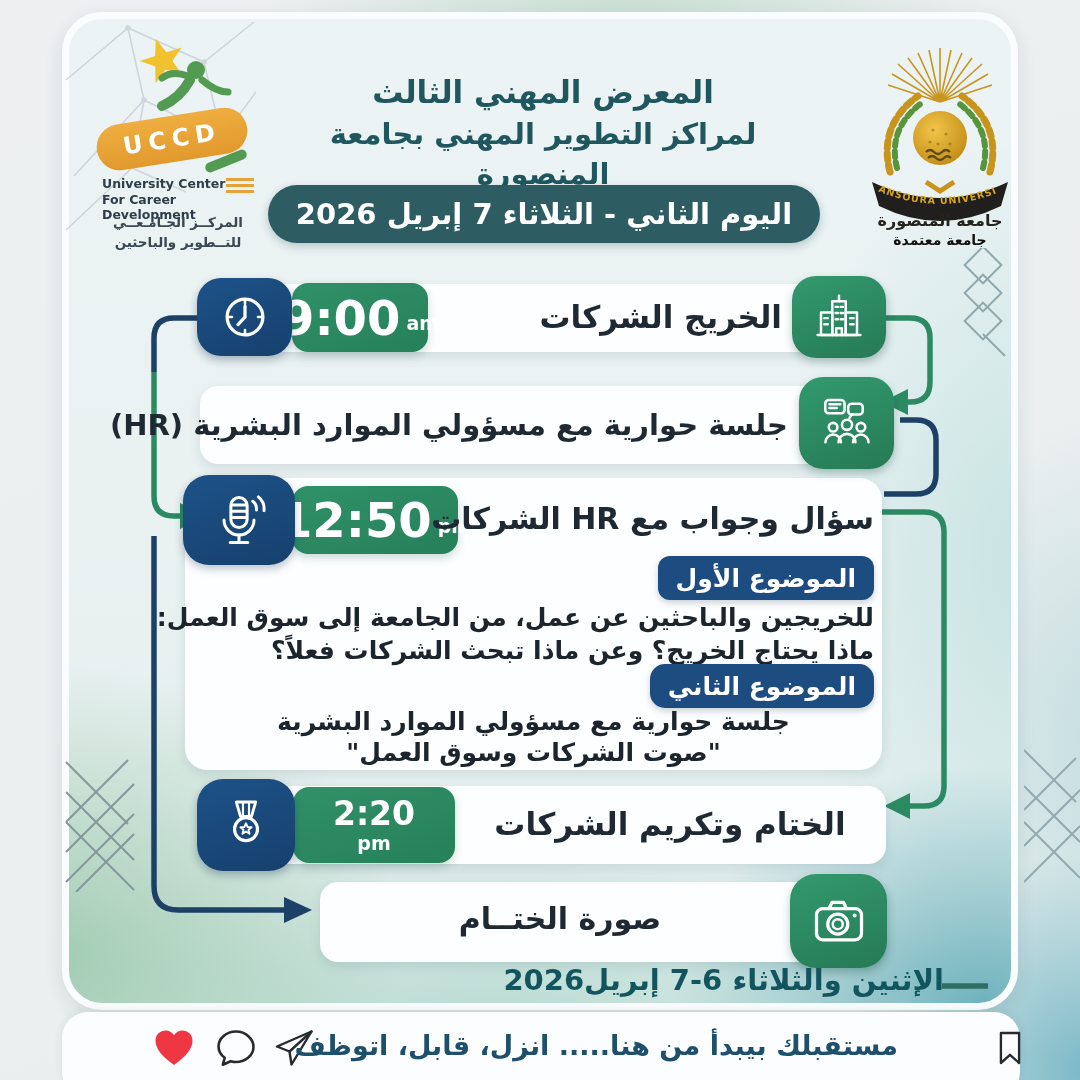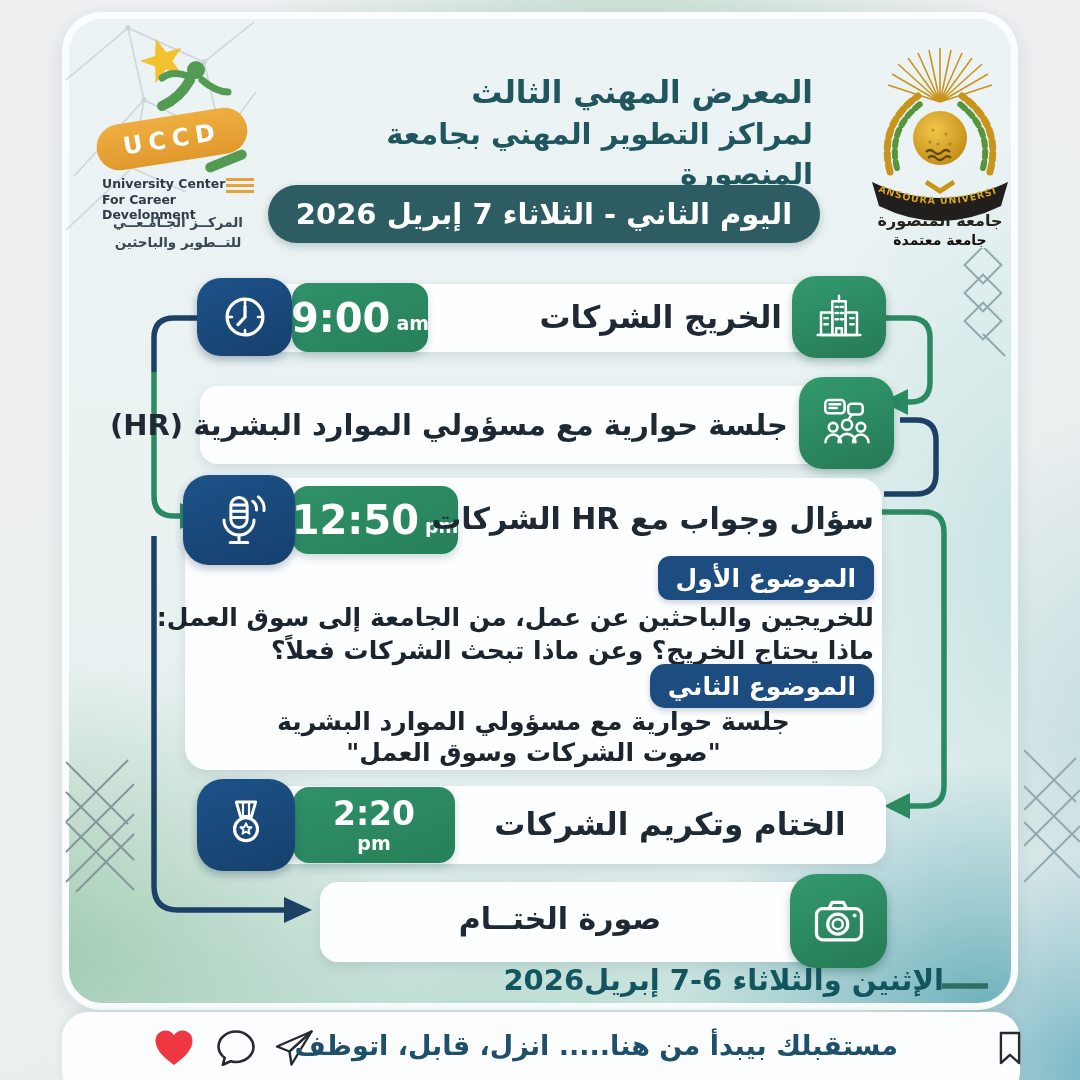--- a/index.html
+++ b/index.html
@@ -37,29 +37,29 @@
         box-shadow:0 5px 12px rgba(50,80,95,.12);z-index:2;}
   .nbox{position:absolute;background:linear-gradient(160deg,#1d5288,#16406d);
         display:flex;align-items:center;justify-content:center;z-index:3;
         box-shadow:0 4px 9px rgba(20,50,80,.28);}
   .gbox{position:absolute;background:linear-gradient(160deg,#33996d,#257a56);
         display:flex;align-items:center;justify-content:center;z-index:3;
         box-shadow:0 4px 9px rgba(15,75,55,.28);}
   .tpill{position:absolute;background:linear-gradient(160deg,#309168,#26805a);
         border-radius:16px;display:flex;align-items:center;justify-content:center;
         color:#fff;z-index:2;box-shadow:0 4px 8px rgba(15,75,55,.2);}
-  .t-big{font-size:40px;font-weight:bold;line-height:1;}
+  .t-big{font-size:48px;font-weight:bold;line-height:1;}
   .t-small{font-size:19px;font-weight:bold;margin:12px 0 0 6px;line-height:1;}
   .lbl{position:absolute;font-weight:bold;color:#1e2933;direction:rtl;z-index:3;white-space:nowrap;}
   .topic{position:absolute;background:#1c4c80;color:#fff;border-radius:12px;height:44px;
          display:flex;align-items:center;padding:0 18px;font-weight:bold;font-size:25px;
          direction:rtl;z-index:3;white-space:nowrap;box-shadow:0 3px 6px rgba(20,50,80,.22);}
   .body-txt{position:absolute;direction:rtl;text-align:right;font-weight:bold;color:#1c252e;z-index:3;}
 
-  .title-block{position:absolute;left:273px;top:72px;width:540px;
+  .title-block{position:absolute;left:273px;top:72px;width:540px;text-align:center;
                color:#20575f;font-weight:bold;z-index:2;}
   .title-l1{font-size:31px;line-height:1.35;}
   .title-l2{font-size:29px;line-height:1.4;}
   .day-banner{position:absolute;left:268px;top:185px;width:552px;height:58px;background:#2d5c63;
               border-radius:30px;display:flex;align-items:center;justify-content:center;
               color:#fff;font-weight:bold;font-size:29px;z-index:2;direction:rtl;
               box-shadow:0 3px 8px rgba(20,60,65,.25);}
 
   
   .uccd{position:absolute;left:80px;top:36px;width:196px;height:206px;z-index:2;}

